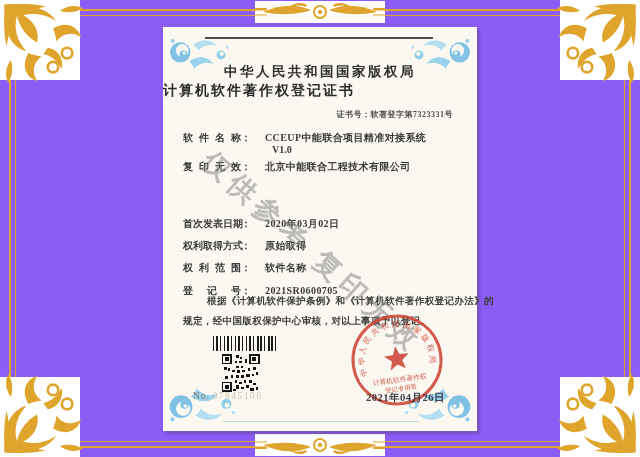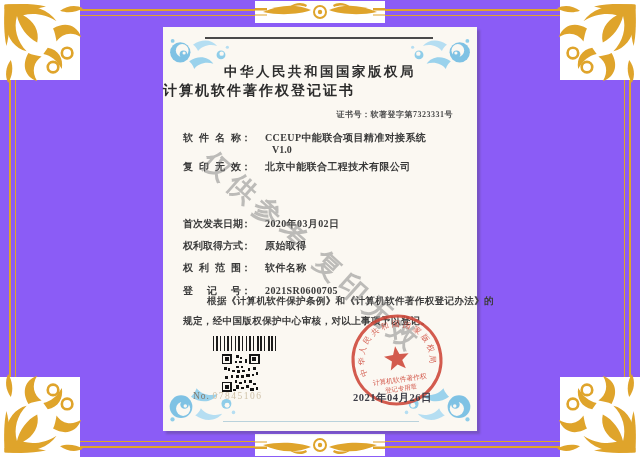--- a/index.html
+++ b/index.html
@@ -42,21 +42,21 @@
   .stmt{position:absolute;font-size:9.6px;font-weight:600;color:#3c3c3c;letter-spacing:.3px;white-space:nowrap;}
   .stmt.l1{left:44px;top:268px;}
   .stmt.l2{left:20px;top:288px;}
   .barcode{position:absolute;left:50px;top:309px;width:64px;height:15px;
     background-image:repeating-linear-gradient(90deg,#1b1b1b 0 1.5px,transparent 1.5px 3px,
       #1b1b1b 3px 5.5px,transparent 5.5px 7px,#1b1b1b 7px 8px,transparent 8px 11px);}
   .qr{position:absolute;left:58px;top:327px;width:39px;height:38px;}
   .serial{position:absolute;left:30px;top:364px;font-size:9.5px;}
   .serial .no{color:#84796a;font-weight:400;letter-spacing:1px;}
   .serial .num{color:#cfc1a8;letter-spacing:1.5px;font-weight:400;}
-  .issue-date{position:absolute;left:190px;top:364px;width:105px;
+  .issue-date{position:absolute;left:190px;top:364px;width:105px;text-align:center;
               font-size:10.5px;font-weight:700;color:#3d3d47;letter-spacing:.5px;z-index:7;}
   .seal{position:absolute;left:186px;top:285px;width:96px;height:96px;z-index:6;opacity:.88;}
   .watermark{position:absolute;left:56px;top:116px;transform:rotate(42deg);transform-origin:0 0;
              font-size:28px;letter-spacing:6px;font-weight:700;color:rgba(125,125,125,.5);
              white-space:nowrap;z-index:5;}
 </style>
 </head>
 <body>
 
 <div class="scene">

